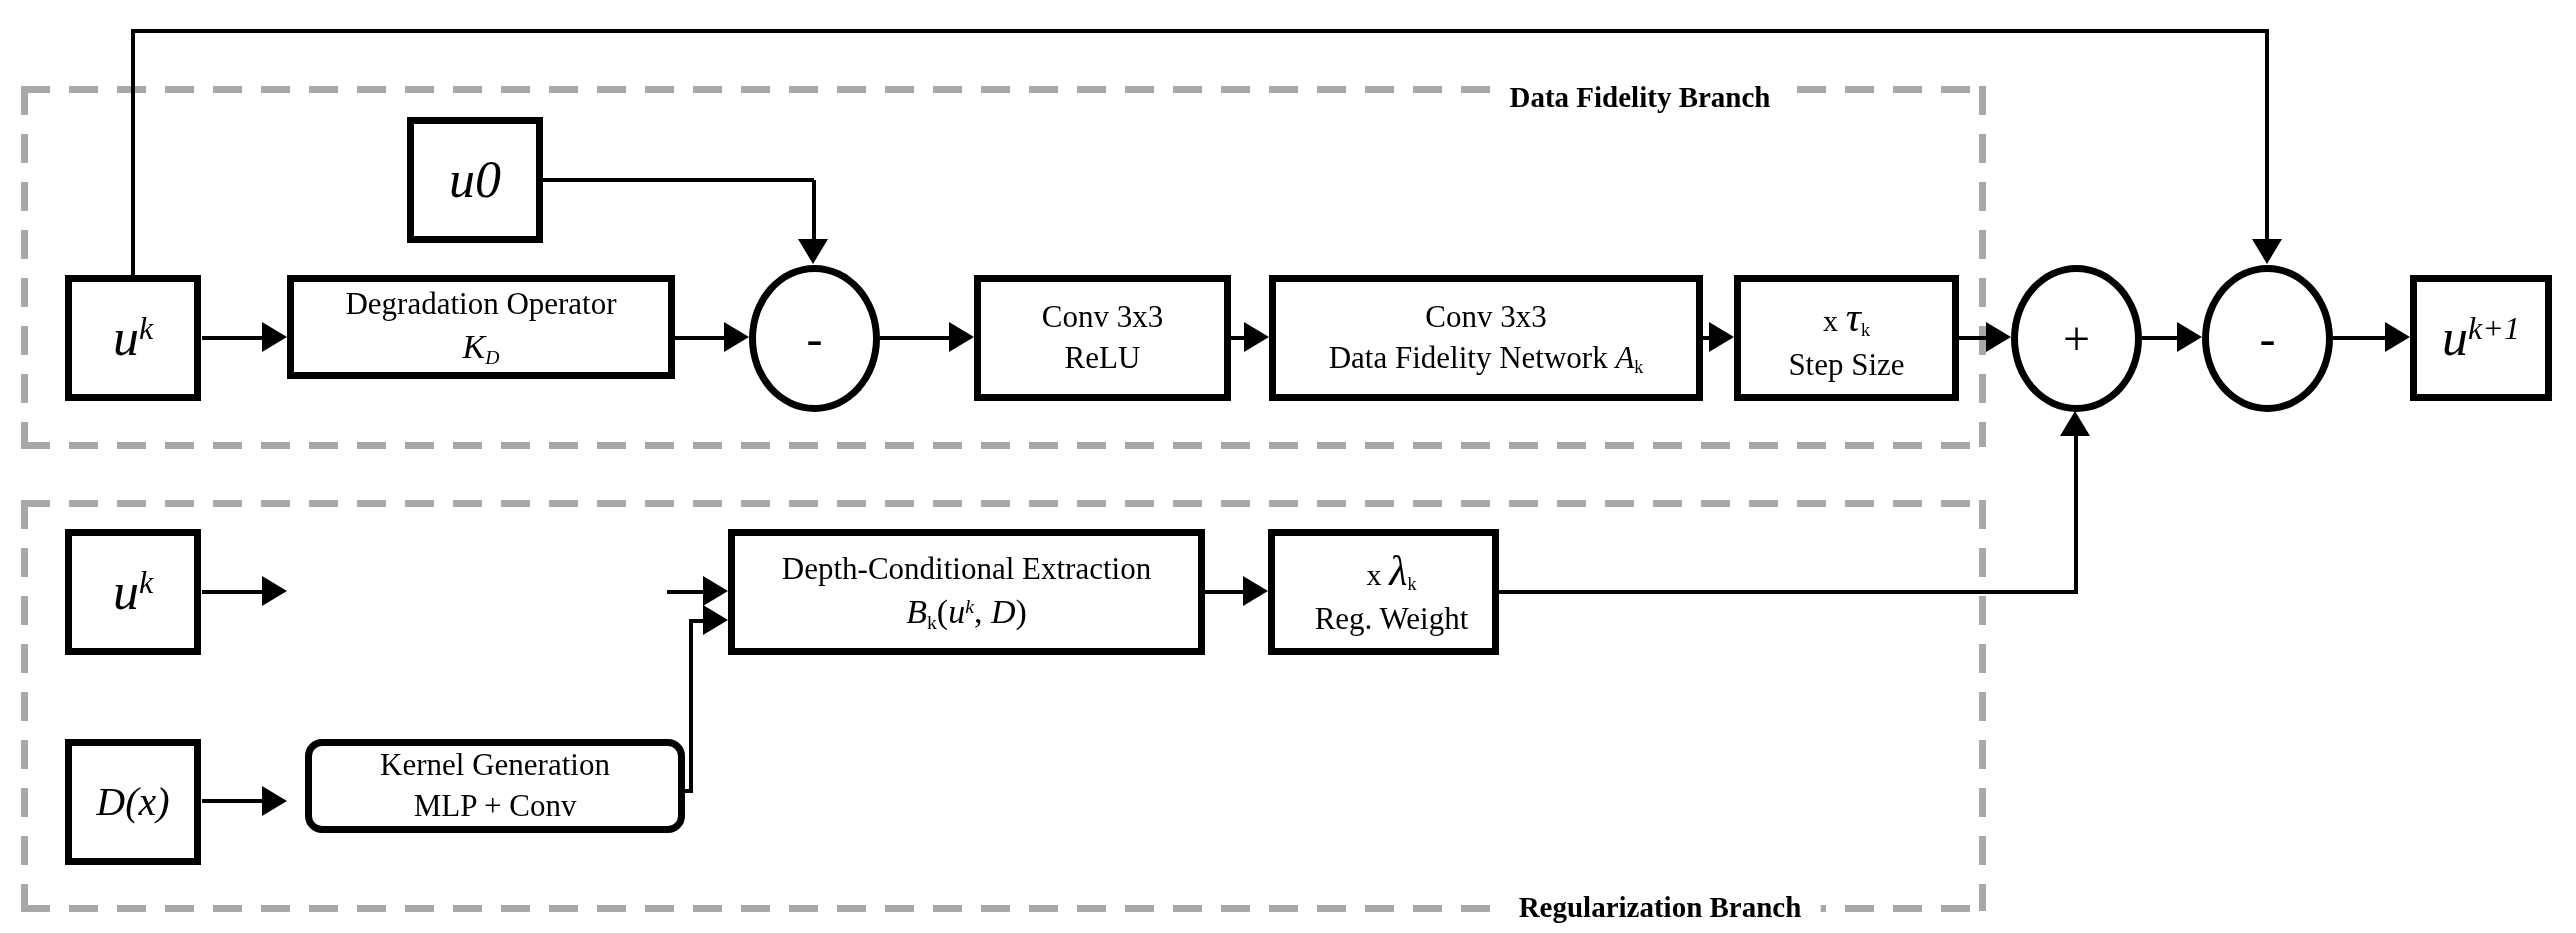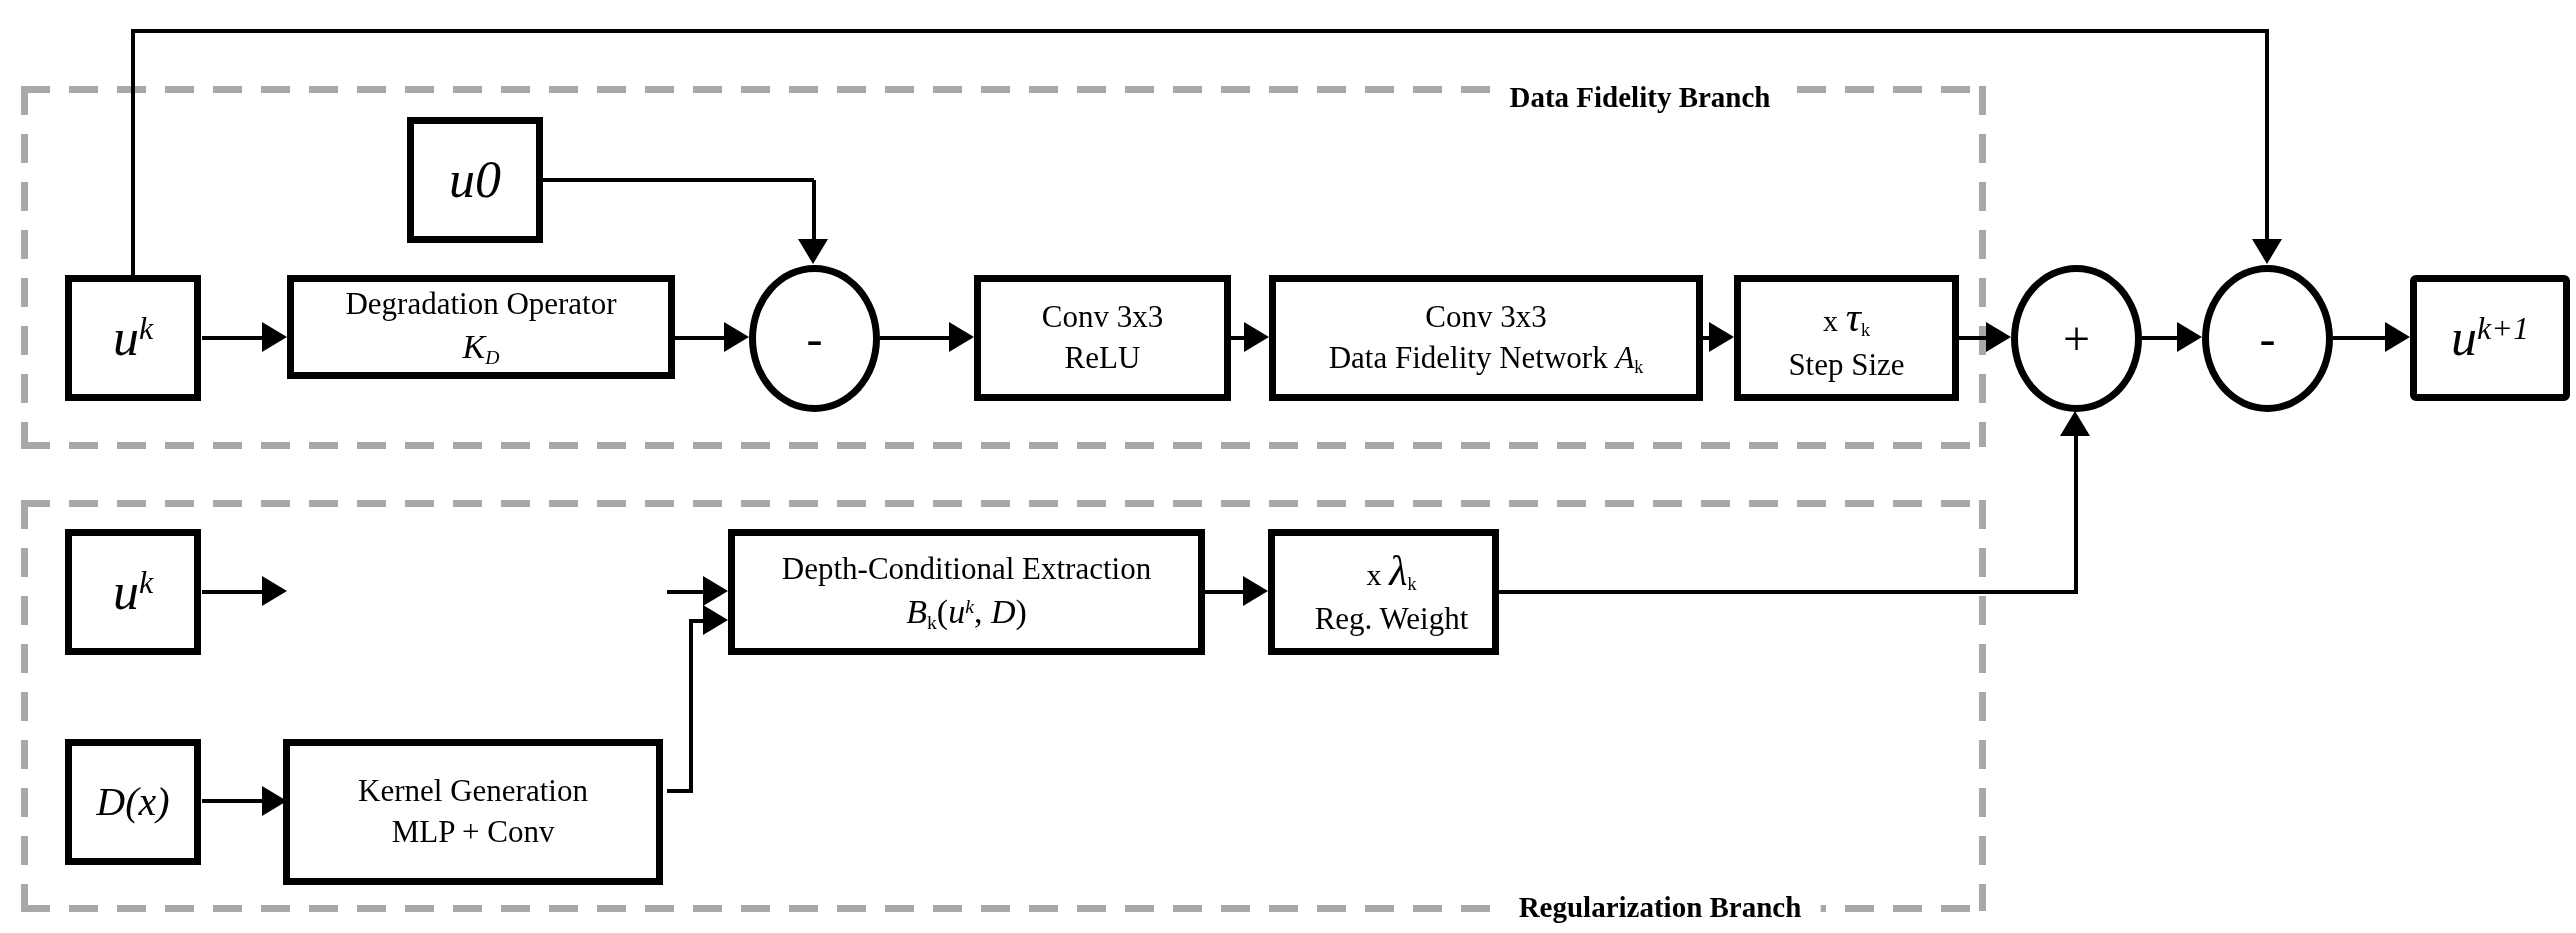--- a/index.html
+++ b/index.html
@@ -140,21 +140,21 @@
   </div>
 
   <div class="circle" style="left:2011px;top:265px;">
     <span>+</span>
   </div>
 
   <div class="circle" style="left:2202px;top:265px;">
     <span>-</span>
   </div>
 
-  <div class="node" style="left:2410px;top:275px;width:160px;height:126px;border-radius:6px;">
+  <div class="node" style="left:2410px;top:275px;width:142px;height:126px;">
     <div class="io"><span>u</span><span class="sp">k+1</span></div>
   </div>
 
   <div class="node" style="left:65px;top:529px;width:136px;height:126px;">
     <div class="io"><span>u</span><span class="sp">k</span></div>
   </div>
 
 
   <div class="node" style="left:728px;top:529px;width:477px;height:126px;">
     <div>Depth-Conditional Extraction</div>
@@ -163,21 +163,21 @@
 
   <div class="node" style="left:1268px;top:529px;width:231px;height:126px;padding-left:16px;">
     <div><span class="fx">x</span>&nbsp;<span class="greek">λ</span><span class="sb">k</span></div>
     <div>Reg. Weight</div>
   </div>
 
   <div class="node" style="left:65px;top:739px;width:136px;height:126px;">
     <div class="io" style="font-size:40px;">D(x)</div>
   </div>
 
-  <div class="node" style="left:283px;top:739px;width:380px;height:146px;">
+  <div class="node" style="left:305px;top:739px;width:380px;height:94px;border-radius:17px;">
     <div>Kernel Generation</div>
     <div>MLP + Conv</div>
   </div>
 
   <div class="blabel" style="left:1640px;top:98px;">Data Fidelity Branch</div>
   <div class="blabel" style="left:1660px;top:908px;">Regularization Branch</div>
 
 </div>
 
 

